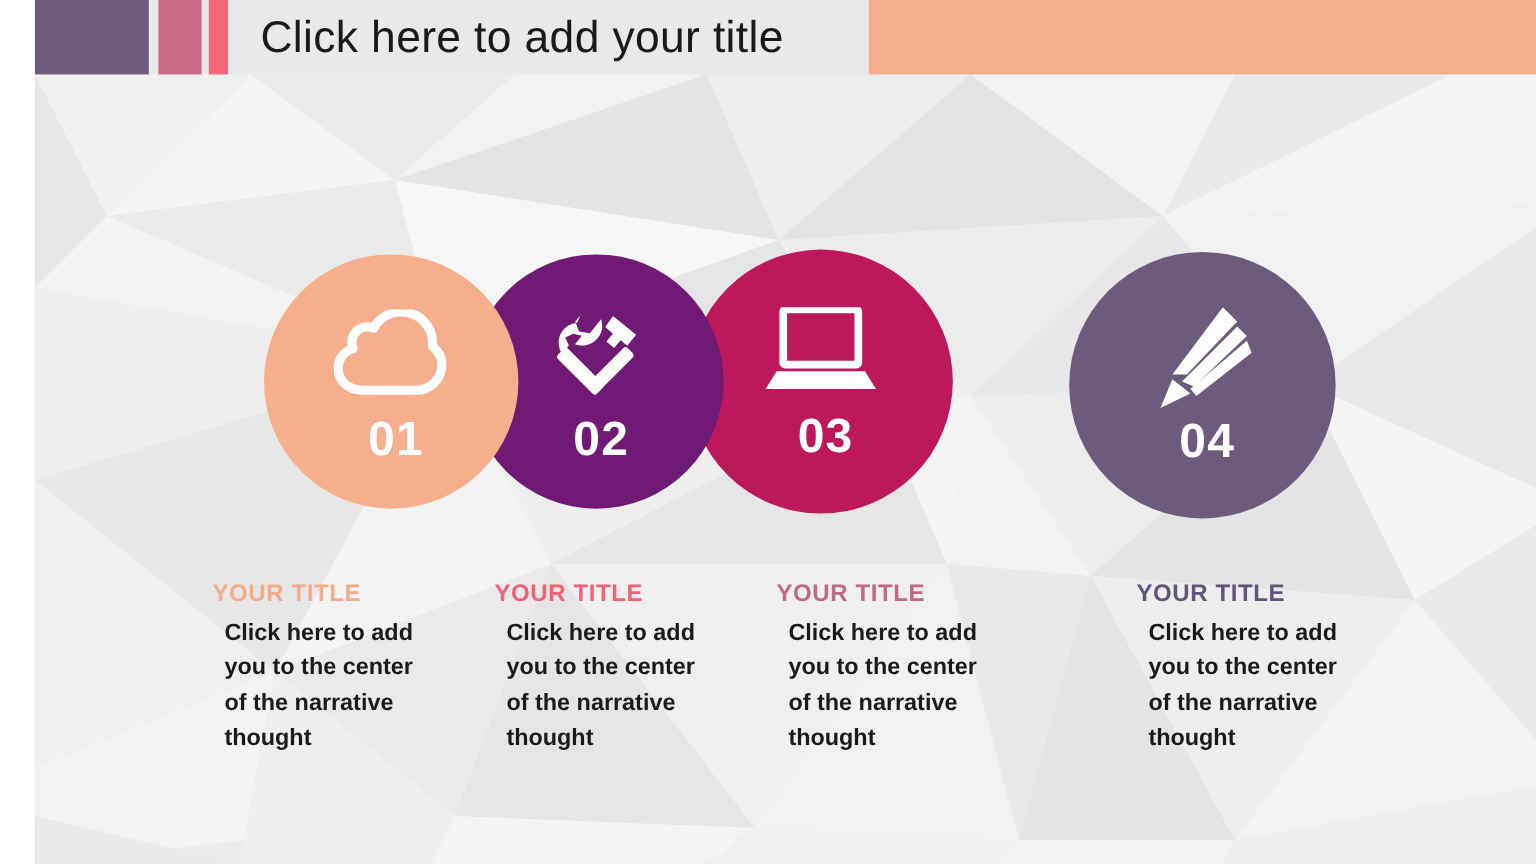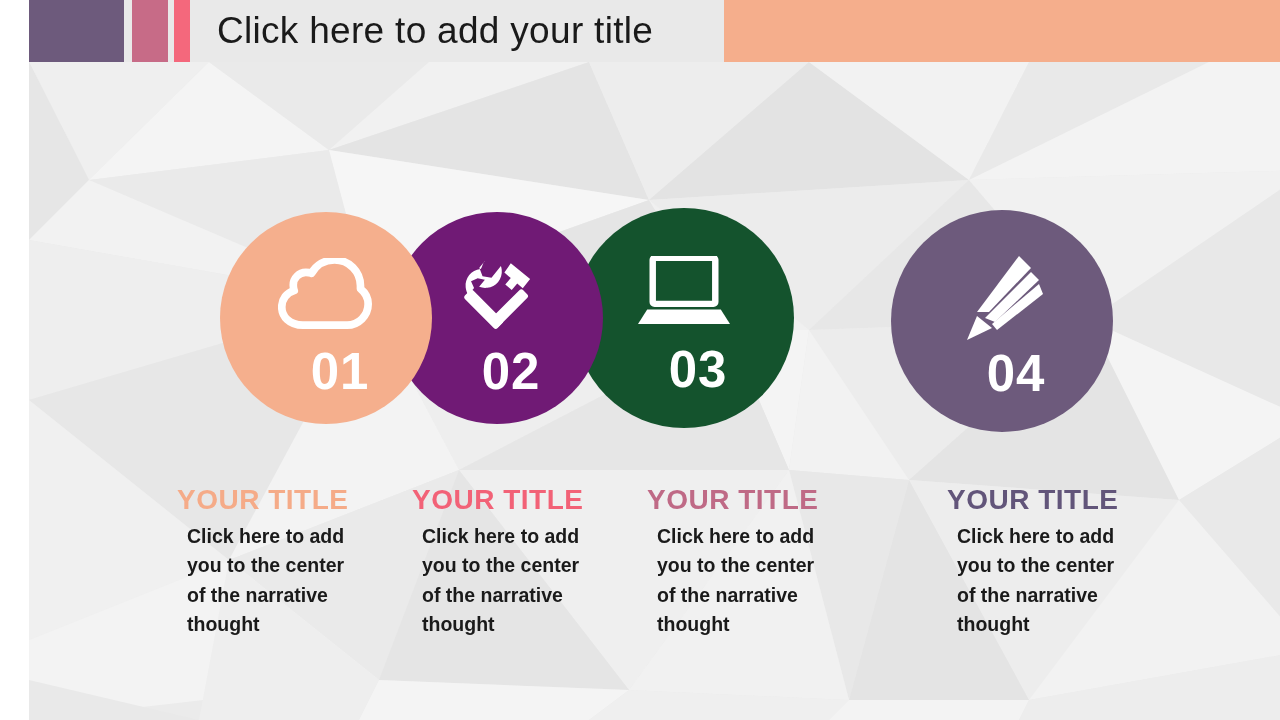--- a/index.html
+++ b/index.html
@@ -69,33 +69,33 @@
     align-items: center;
     justify-content: flex-start;
   }
   .circle-icon {
     position: absolute;
     left: 50%;
     transform: translateX(-50%);
   }
   .circle-num {
     position: absolute;
-    left: 14px;
+    left: 4px;
     width: 100%;
     text-align: center;
     color: #ffffff;
-    font-size: 51px;
+    font-size: 40px;
     font-weight: 700;
     letter-spacing: 1px;
     line-height: 1;
   }
 
   #circle-1 { left: 191px; top: 212px; width: 212px; height: 212px; background: #f5af8d; z-index: 4; }
   #circle-2 { left: 362px; top: 212px; width: 212px; height: 212px; background: #701a75; z-index: 3; }
-  #circle-3 { left: 545px; top: 208px; width: 220px; height: 220px; background: #14532d; z-index: 2; }
+  #circle-3 { left: 545px; top: 208px; width: 220px; height: 220px; background: #be185d; z-index: 2; }
   #circle-4 { left: 862px; top: 210px; width: 222px; height: 222px; background: #6d5a7c; z-index: 1; }
 
   #circle-1 .circle-icon { top: 46px; }
   #circle-2 .circle-icon { top: 44px; }
   #circle-3 .circle-icon { top: 48px; }
   #circle-4 .circle-icon { top: 44px; }
 
   #circle-1 .circle-num { top: 134px; }
   #circle-2 .circle-num { top: 134px; }
   #circle-3 .circle-num { top: 136px; }
@@ -106,21 +106,21 @@
     position: absolute;
     top: 484px;
     width: 250px;
   }
   #col-1 { left: 148px; }
   #col-2 { left: 383px; }
   #col-3 { left: 618px; }
   #col-4 { left: 918px; }
 
   .col-title {
-    font-size: 28px;
+    font-size: 20px;
     font-weight: 700;
     letter-spacing: 0.5px;
     line-height: 1.15;
     margin: 0 0 6px 0;
     white-space: nowrap;
   }
   .col-body {
     font-size: 19.5px;
     font-weight: 700;
     color: #1a1a1a;

